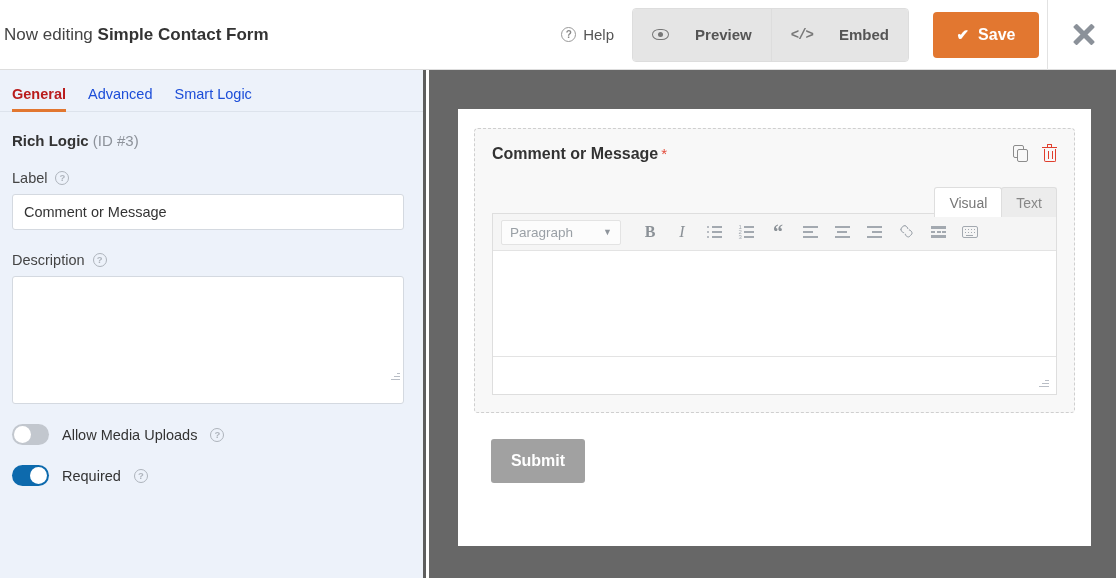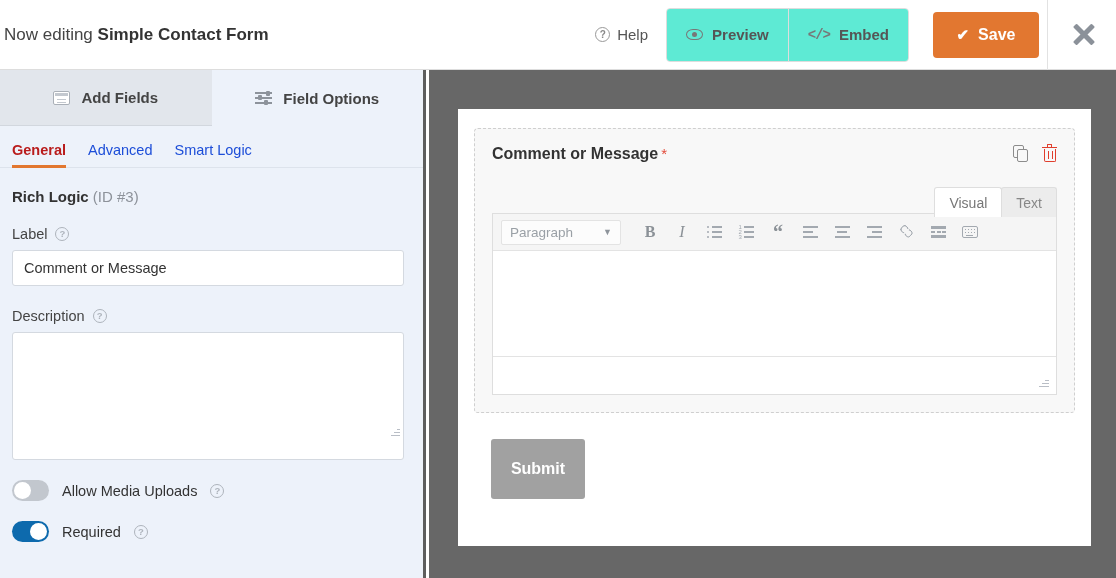--- a/index.html
+++ b/index.html
@@ -46,25 +46,25 @@
   }
 
   .btn-group {
     display: flex;
     border: 1px solid #ddd;
     border-radius: 4px;
     overflow: hidden;
     background: #f8f8f8;
   }
   .btn-group > div {
-    display: flex; align-items: center; gap: 9px;
+    display: flex; align-items: center; gap: 26px;
     padding: 0 19px; height: 52px;
     font-size: 15px; font-weight: bold; color: #555;
     cursor: pointer;
-    background: #5eead4;
+    background: #e5e5e5;
   }
   .btn-group > div + div { border-left: 1px solid #ddd; }
 
   .eye-icon { display:inline-block; width:17px; height:11px; position: relative; }
   .eye-icon .o {
     position:absolute; left:0; top:0; width:17px; height:11px;
     border: 1.6px solid #777; border-radius: 50% / 60%;
   }
   .eye-icon .p {
     position:absolute; left:6px; top:3px; width:5px; height:5px;
@@ -380,21 +380,21 @@
     height: 38px; border-top: 1px solid #e3e3e3; background: #fff; position: relative;
   }
   .wp-grip { position:absolute; right: 7px; bottom: 7px; width:10px; height:10px; }
   .wp-grip i { position:absolute; right:0; background:#b9bec6; height:1.3px; }
   .wp-grip i:nth-child(1){ bottom:0; width:10px;}
   .wp-grip i:nth-child(2){ bottom:3px; width:7px;}
   .wp-grip i:nth-child(3){ bottom:6px; width:4px;}
 
   .submit-btn {
     position: absolute; left: 33px; top: 330px;
-    width: 94px; height: 60px;
+    width: 94px; height: 44px;
     background: #a1a1a1; color: #fff;
     border: none; border-radius: 3px;
     font-size: 16px; font-weight: bold;
     font-family: "Liberation Sans", sans-serif;
     cursor: pointer;
   }
 </style>
 </head>
 <body>
 
@@ -434,37 +434,20 @@
 
     <div class="close-x">
         <span></span>
         <span></span>
       </div>
   </div>
 </div>
 
 <div class="sidebar">
 
-  <div class="panel-tabs">
-    <div class="panel-tab inactive">
-      <span class="fields-icon"></span>
-      <span>Add Fields</span>
-    </div>
-    <div class="panel-tab active">
-      <span class="sliders-icon">
-          <i></i>
-          <i></i>
-          <i></i>
-          <b></b>
-          <b></b>
-          <b></b>
-        </span>
-      <span>Field Options</span>
-    </div>
-  </div>
 
   <div class="subtabs">
     <div class="subtab active">General</div>
     <div class="subtab">Advanced</div>
     <div class="subtab">Smart Logic</div>
   </div>
 
   <div class="opt-body">
 
     <div class="field-title">

